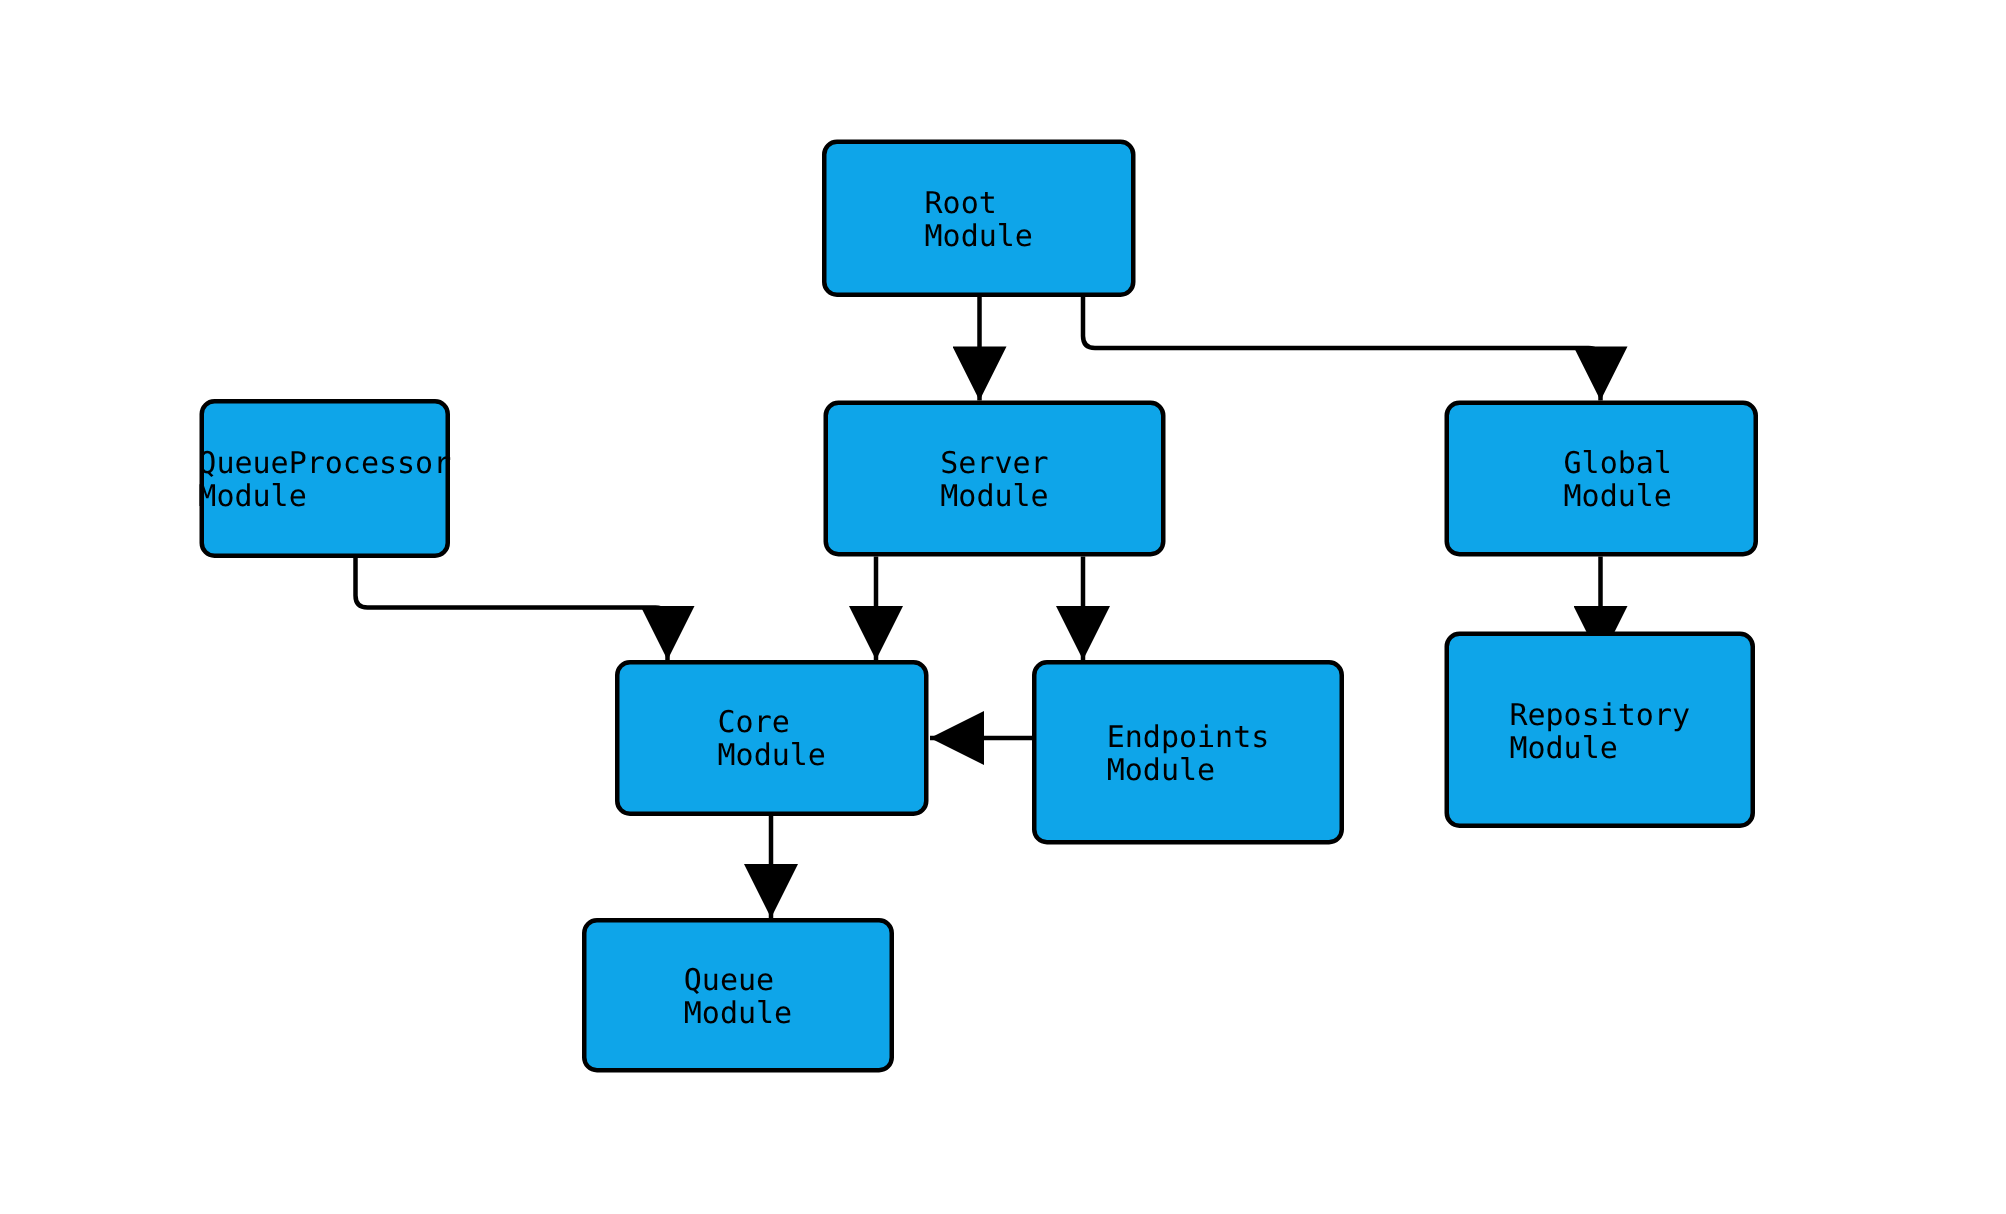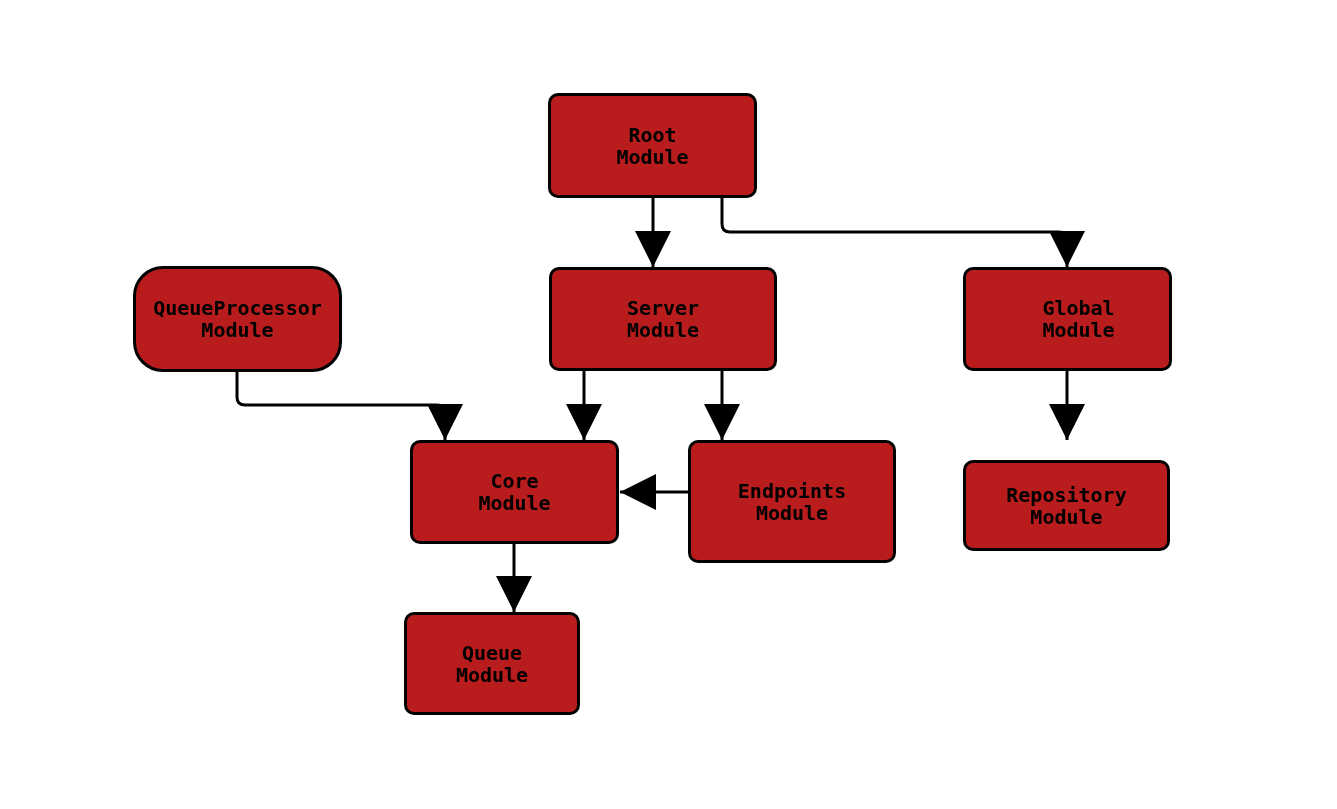--- a/index.html
+++ b/index.html
@@ -8,39 +8,38 @@
     width:1337px;height:809px;
     background:#ffffff;
     font-family:"DejaVu Sans Mono","Liberation Mono",monospace;
     overflow:hidden;
   }
   .edges{position:absolute;left:0;top:0;}
   .edge{stroke:#000000;stroke-width:3;fill:none;}
   .node{
     position:absolute;
     box-sizing:border-box;
-    background:#b91c1c;
+    background:#0ea5e9;
     border:3px solid #000000;
     border-radius:10px;
     display:flex;align-items:center;justify-content:center;
-    text-align:center;
-    font-weight:bold;
+    font-weight:normal;
     font-size:20px;
     line-height:22px;
     color:#000000;
     white-space:pre-line;
   }
   .n-root{left:548px;top:93px;width:209px;height:105px;}
-  .n-queue-processor{left:133px;top:266px;width:209px;height:106px;border-radius:30px;}
+  .n-queue-processor{left:133px;top:266px;width:167px;height:106px;}
   .n-server{left:549px;top:267px;width:228px;height:104px;}
   .n-global{left:963px;top:267px;width:209px;height:104px;padding-left:22px;}
   .n-core{left:410px;top:440px;width:209px;height:104px;}
   .n-endpoints{left:688px;top:440px;width:208px;height:123px;}
-  .n-repository{left:963px;top:460px;width:207px;height:91px;}
-  .n-queue{left:404px;top:612px;width:176px;height:103px;}
+  .n-repository{left:963px;top:421px;width:207px;height:131px;}
+  .n-queue{left:388px;top:612px;width:208px;height:103px;}
 </style>
 </head>
 <body>
 
 <div class="canvas">
 
   <svg class="edges" width="1337" height="809" viewBox="0 0 1337 809" aria-hidden="true">
     <defs>
       <marker id="arrow" viewBox="0 0 10 10" refX="10" refY="5" markerWidth="14" markerHeight="12" orient="auto-start-reverse">
         <path d="M0 0 L10 5 L0 10 z" fill="#000000"></path>

